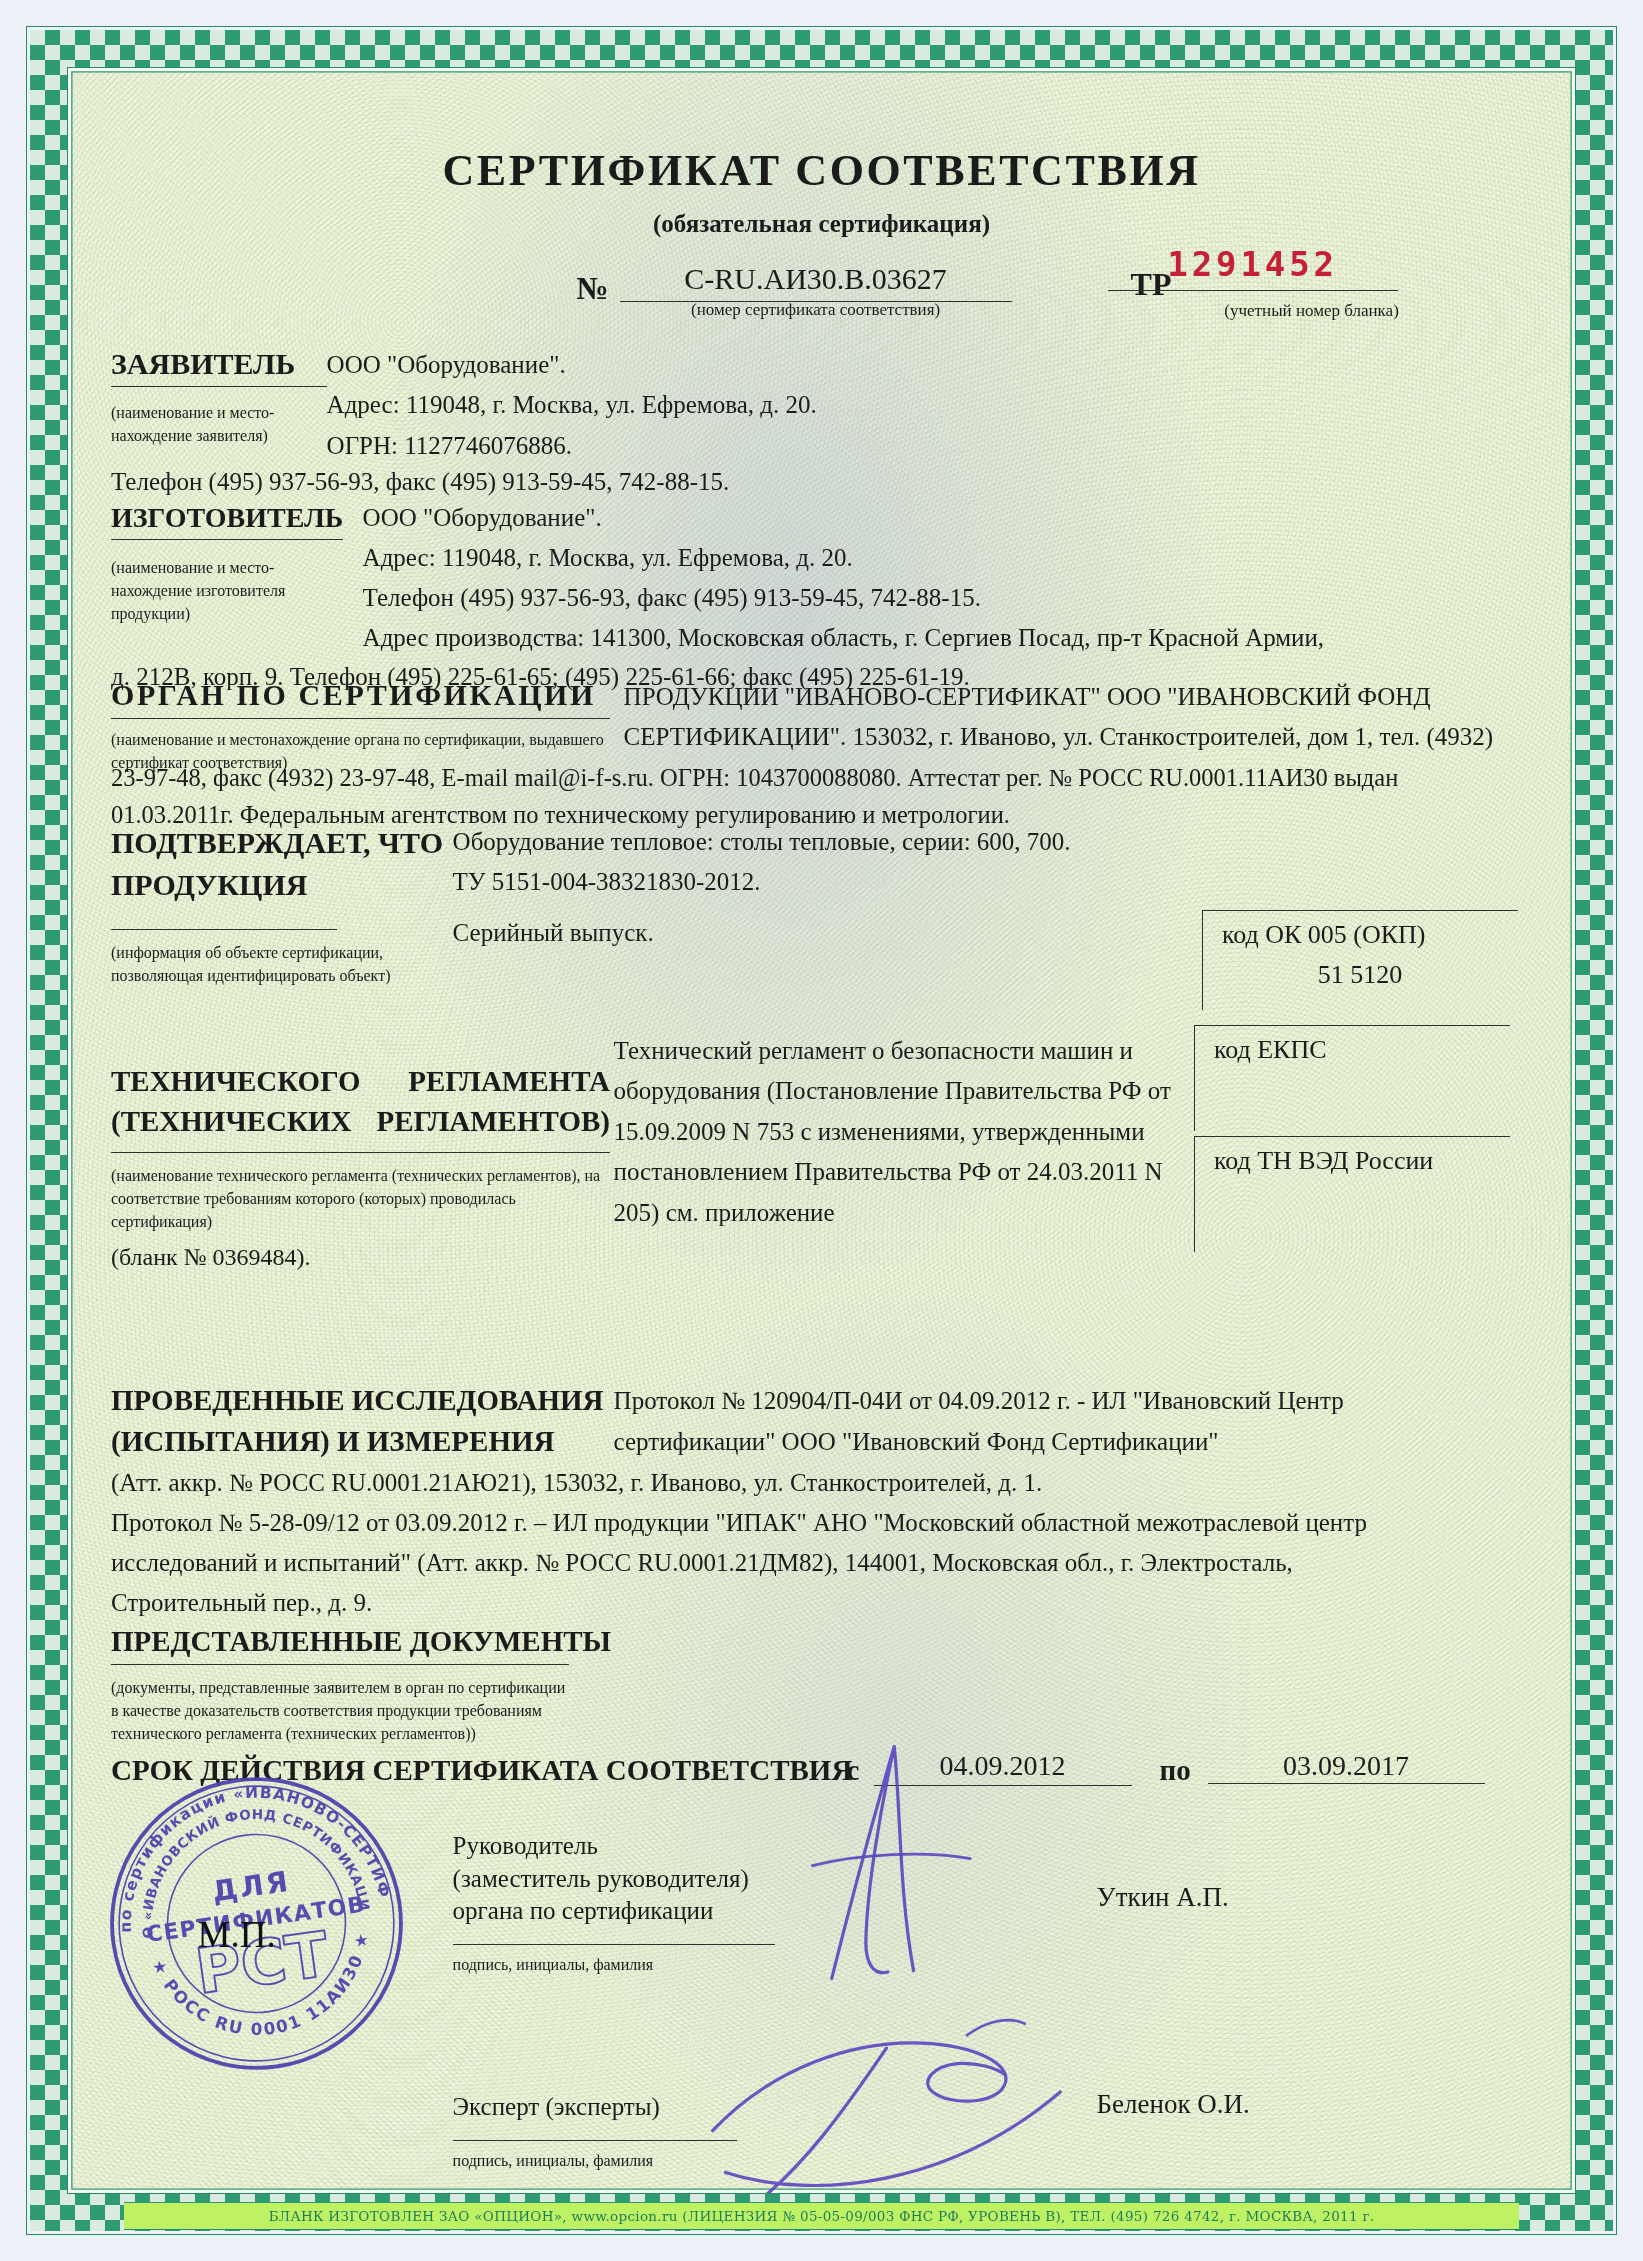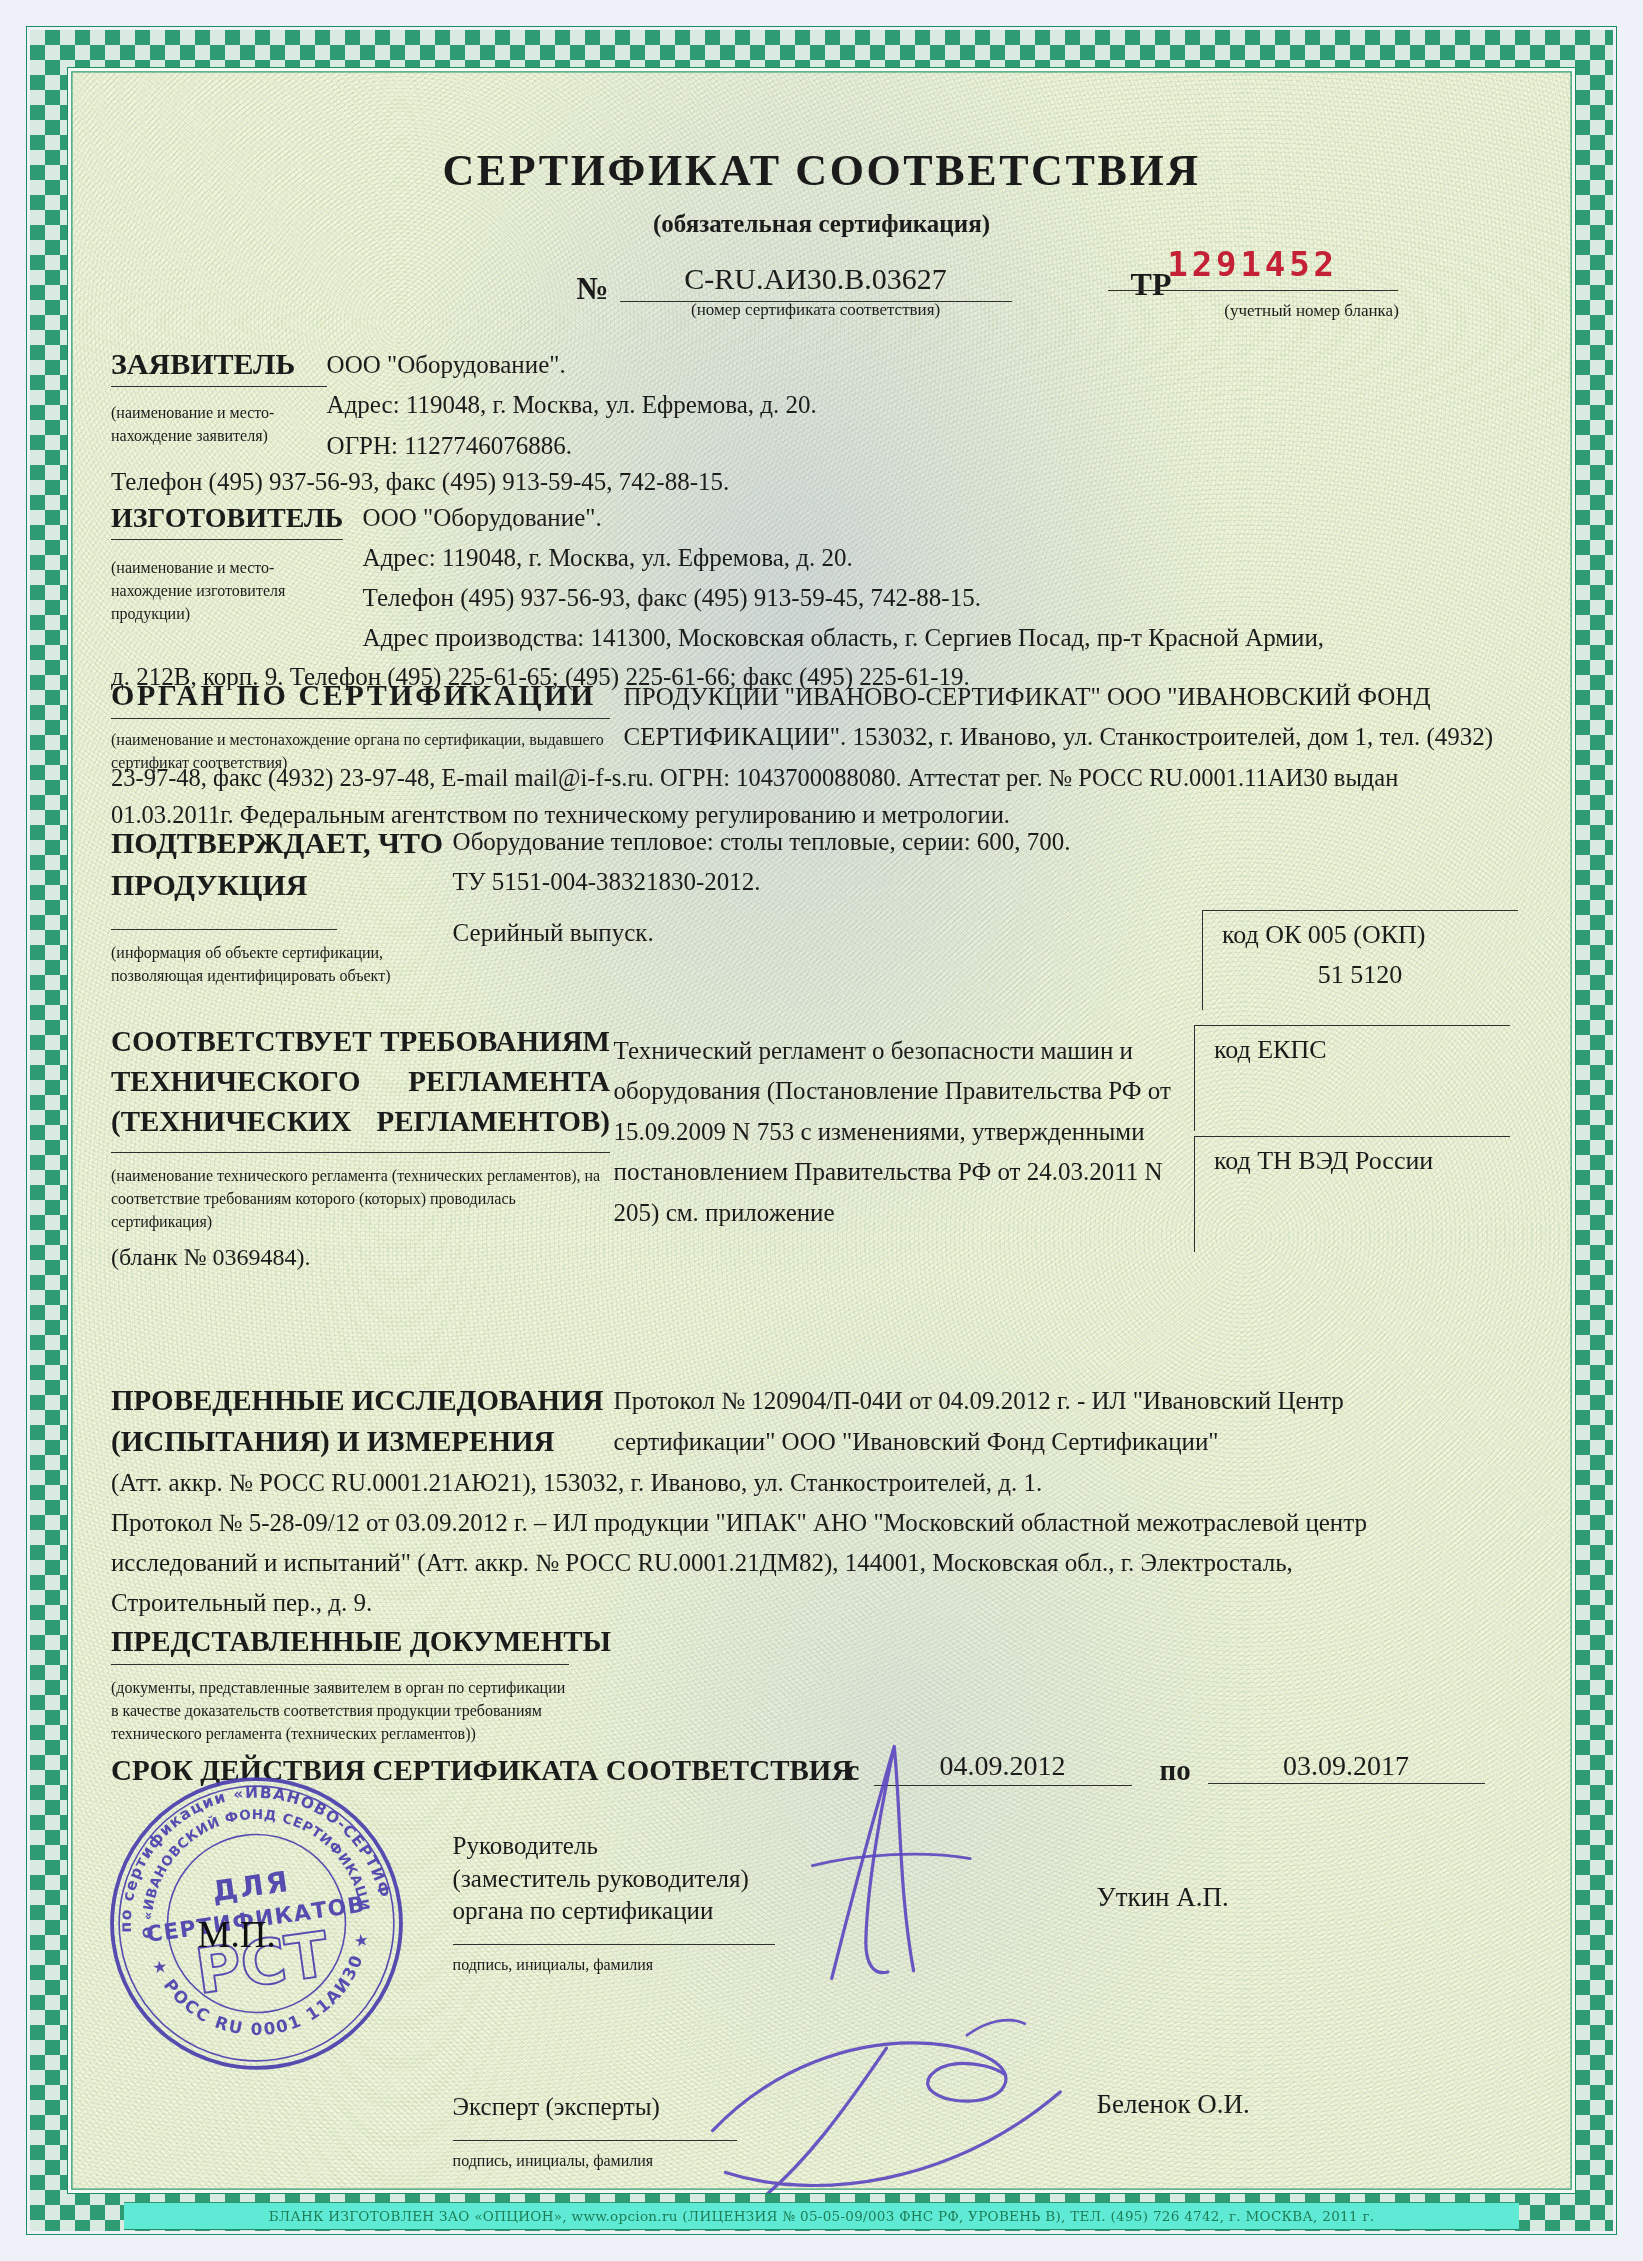--- a/index.html
+++ b/index.html
@@ -57,21 +57,21 @@
   .codebox .lbl{font-size:26px;padding:9px 0 0 19.3px;}
   .codebox .val{font-size:26px;text-align:center;padding-top:10.3px;}
   .red-number{
     font-family:"DejaVu Sans Mono",monospace;font-weight:700;
     font-size:34px;letter-spacing:3.9px;color:#c42136;text-align:center;
   }
   .stamp-wrap{transform:rotate(-8deg);transform-origin:50% 50%;opacity:0.92;}
   .sig{stroke:#5b45c0;fill:none;stroke-linecap:round;stroke-linejoin:round;opacity:0.9;}
   .footer-strip{
     position:absolute;left:97px;right:97px;bottom:3.9px;height:26px;
-    background:#5eead4;border-top:1.3px solid #2f9b72;border-bottom:1.9px solid #1f8f63;
+    background:#bef264;border-top:1.3px solid #2f9b72;border-bottom:1.9px solid #1f8f63;
     z-index:6;text-align:center;
   }
   .footer-strip span{
     font-size:13.5px;color:#1e7d56;line-height:26px;letter-spacing:0.3px;
     font-family:"DejaVu Serif","Liberation Serif",serif;
   }
   .mp{font-size:37px;color:#101010;z-index:4;}
   svg text{font-family:"DejaVu Sans","Liberation Sans",sans-serif;}
 </style>
 </head>
@@ -122,21 +122,20 @@
           <div class="abs sub" style="left:17.4px;top:857px;width:309px;">(информация об объекте сертификации, позволяющая идентифицировать объект)</div>
           <div class="abs body-text nowrap" style="left:359px;top:744px;">Оборудование тепловое: столы тепловые, серии: 600, 700.</div>
           <div class="abs body-text nowrap" style="left:359px;top:784px;">ТУ 5151-004-38321830-2012.</div>
           <div class="abs body-text nowrap" style="left:359px;top:835px;">Серийный выпуск.</div>
 
           <div class="abs codebox" style="left:1100px;top:826px;width:316px;height:100px;margin-left:8px;">
             <div class="lbl nowrap">код ОК 005 (ОКП)</div>
             <div class="val">51 5120</div>
           </div>
 
-          <div class="abs seclabel just" style="left:17.4px;top:941px;width:499px;">СООТВЕТСТВУЕТ ТРЕБОВАНИЯМ</div>
           <div class="abs seclabel just" style="left:17.4px;top:981px;width:499px;">ТЕХНИЧЕСКОГО РЕГЛАМЕНТА</div>
           <div class="abs seclabel just" style="left:17.4px;top:1021px;width:499px;">(ТЕХНИЧЕСКИХ РЕГЛАМЕНТОВ)</div>
           <div class="abs rule" style="left:17.4px;top:1068px;width:499px;"></div>
           <div class="abs sub" style="left:17.4px;top:1080px;width:503px;">(наименование технического регламента (технических регламентов), на соответствие требованиям которого (которых) проводилась сертификация)</div>
           <div class="abs" style="left:17.4px;top:1160px;font-size:24px;">(бланк № 0369484).</div>
           <div class="abs body-text" style="left:520px;top:947px;width:577px;line-height:1.62;">Технический регламент о безопасности машин и оборудования (Постановление Правительства РФ от 15.09.2009 N 753 с изменениями, утвержденными постановлением Правительства РФ от 24.03.2011 N 205) см. приложение</div>
 
           <div class="abs codebox" style="left:1100px;top:941px;width:316px;height:106px;">
             <div class="lbl nowrap">код ЕКПС</div>
           </div>

